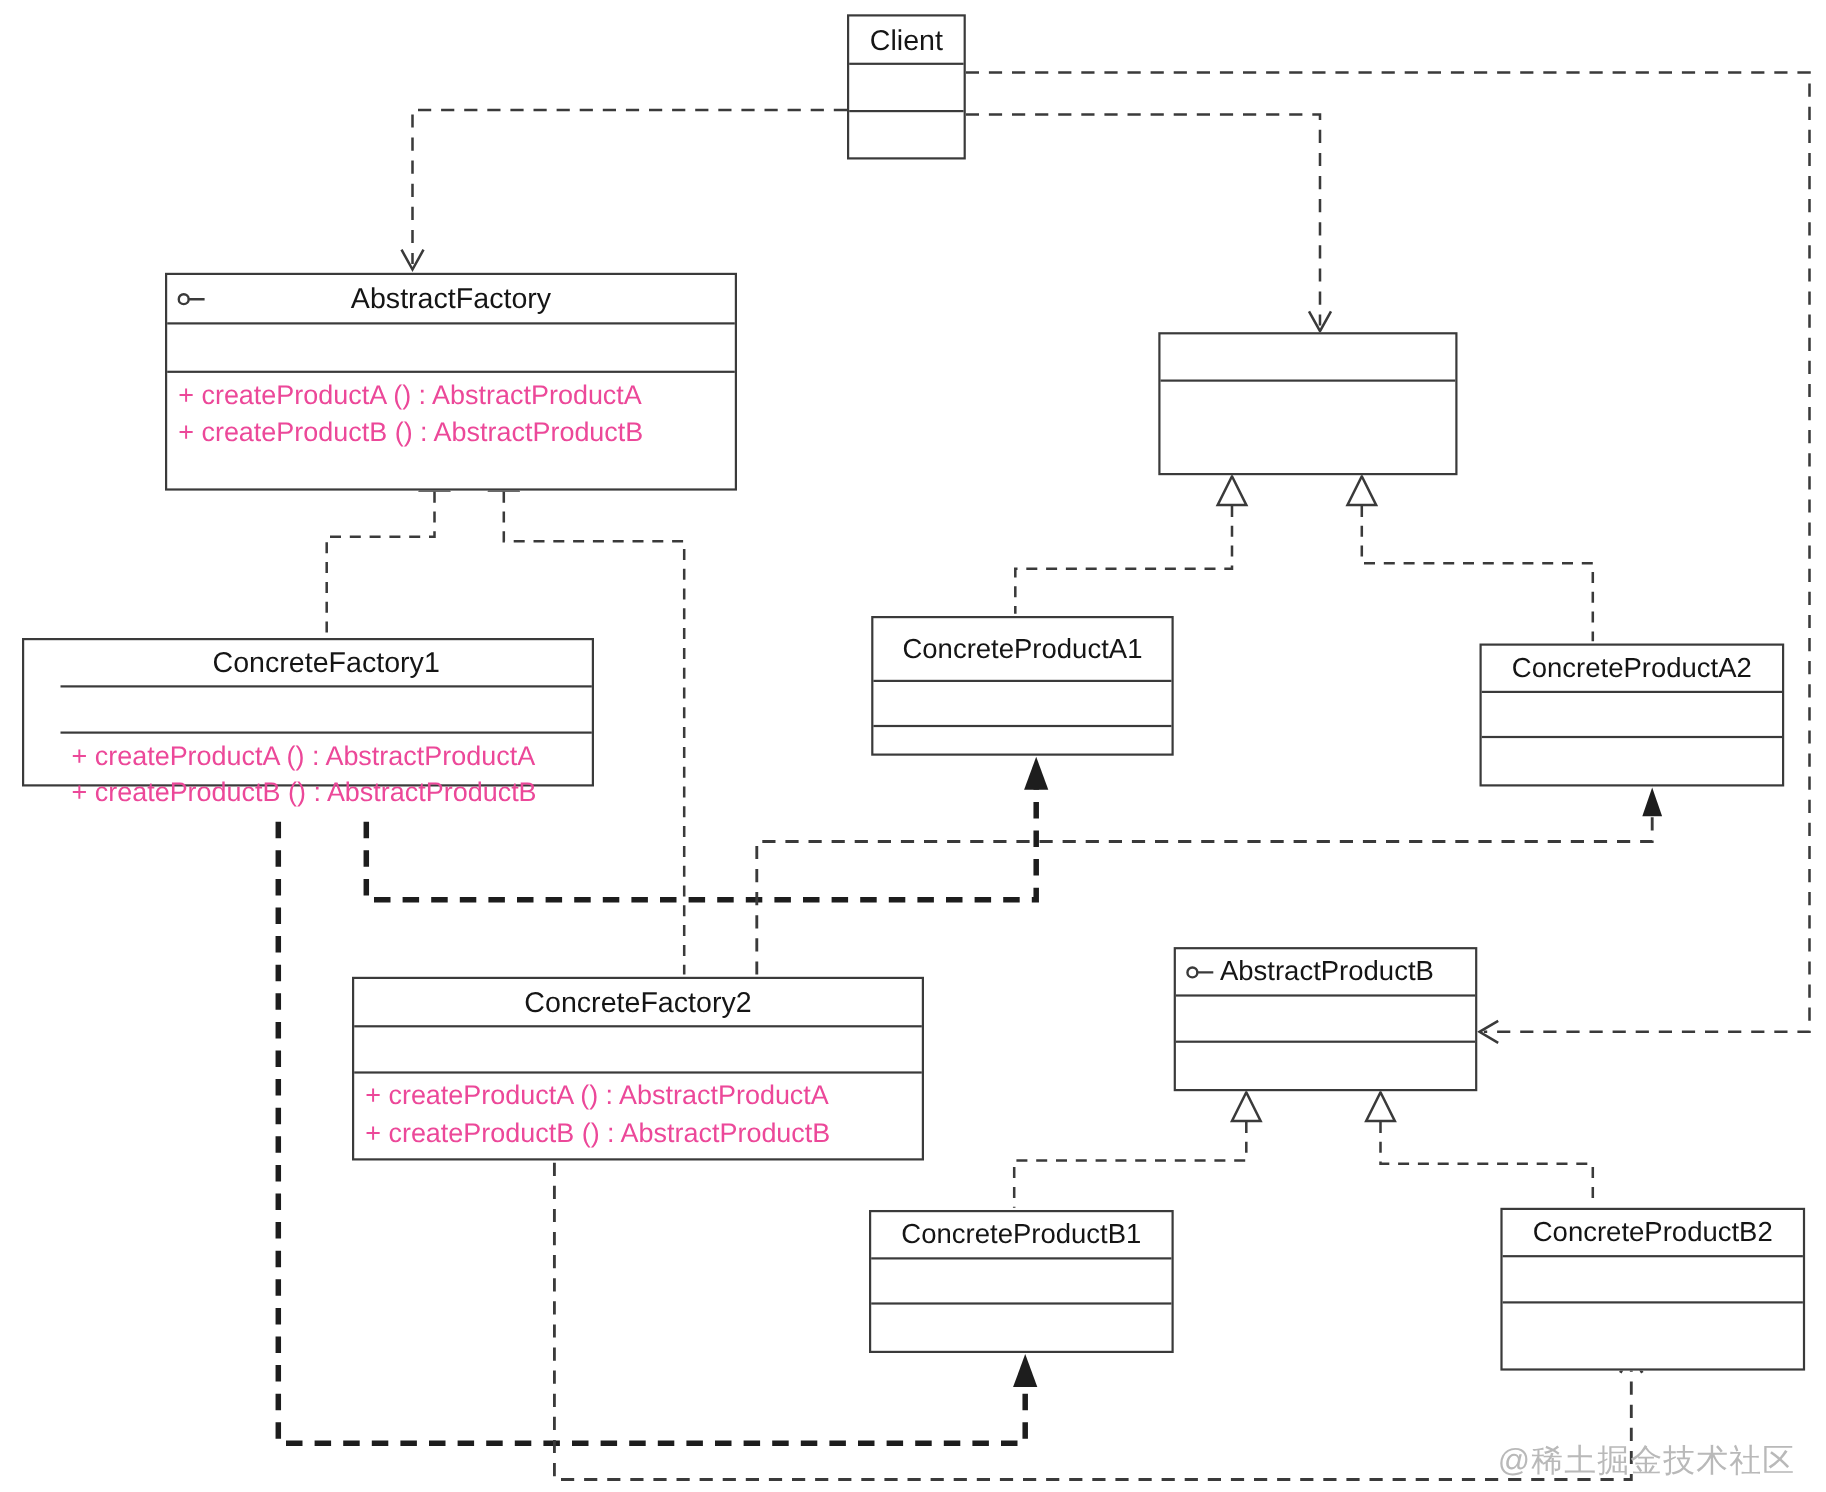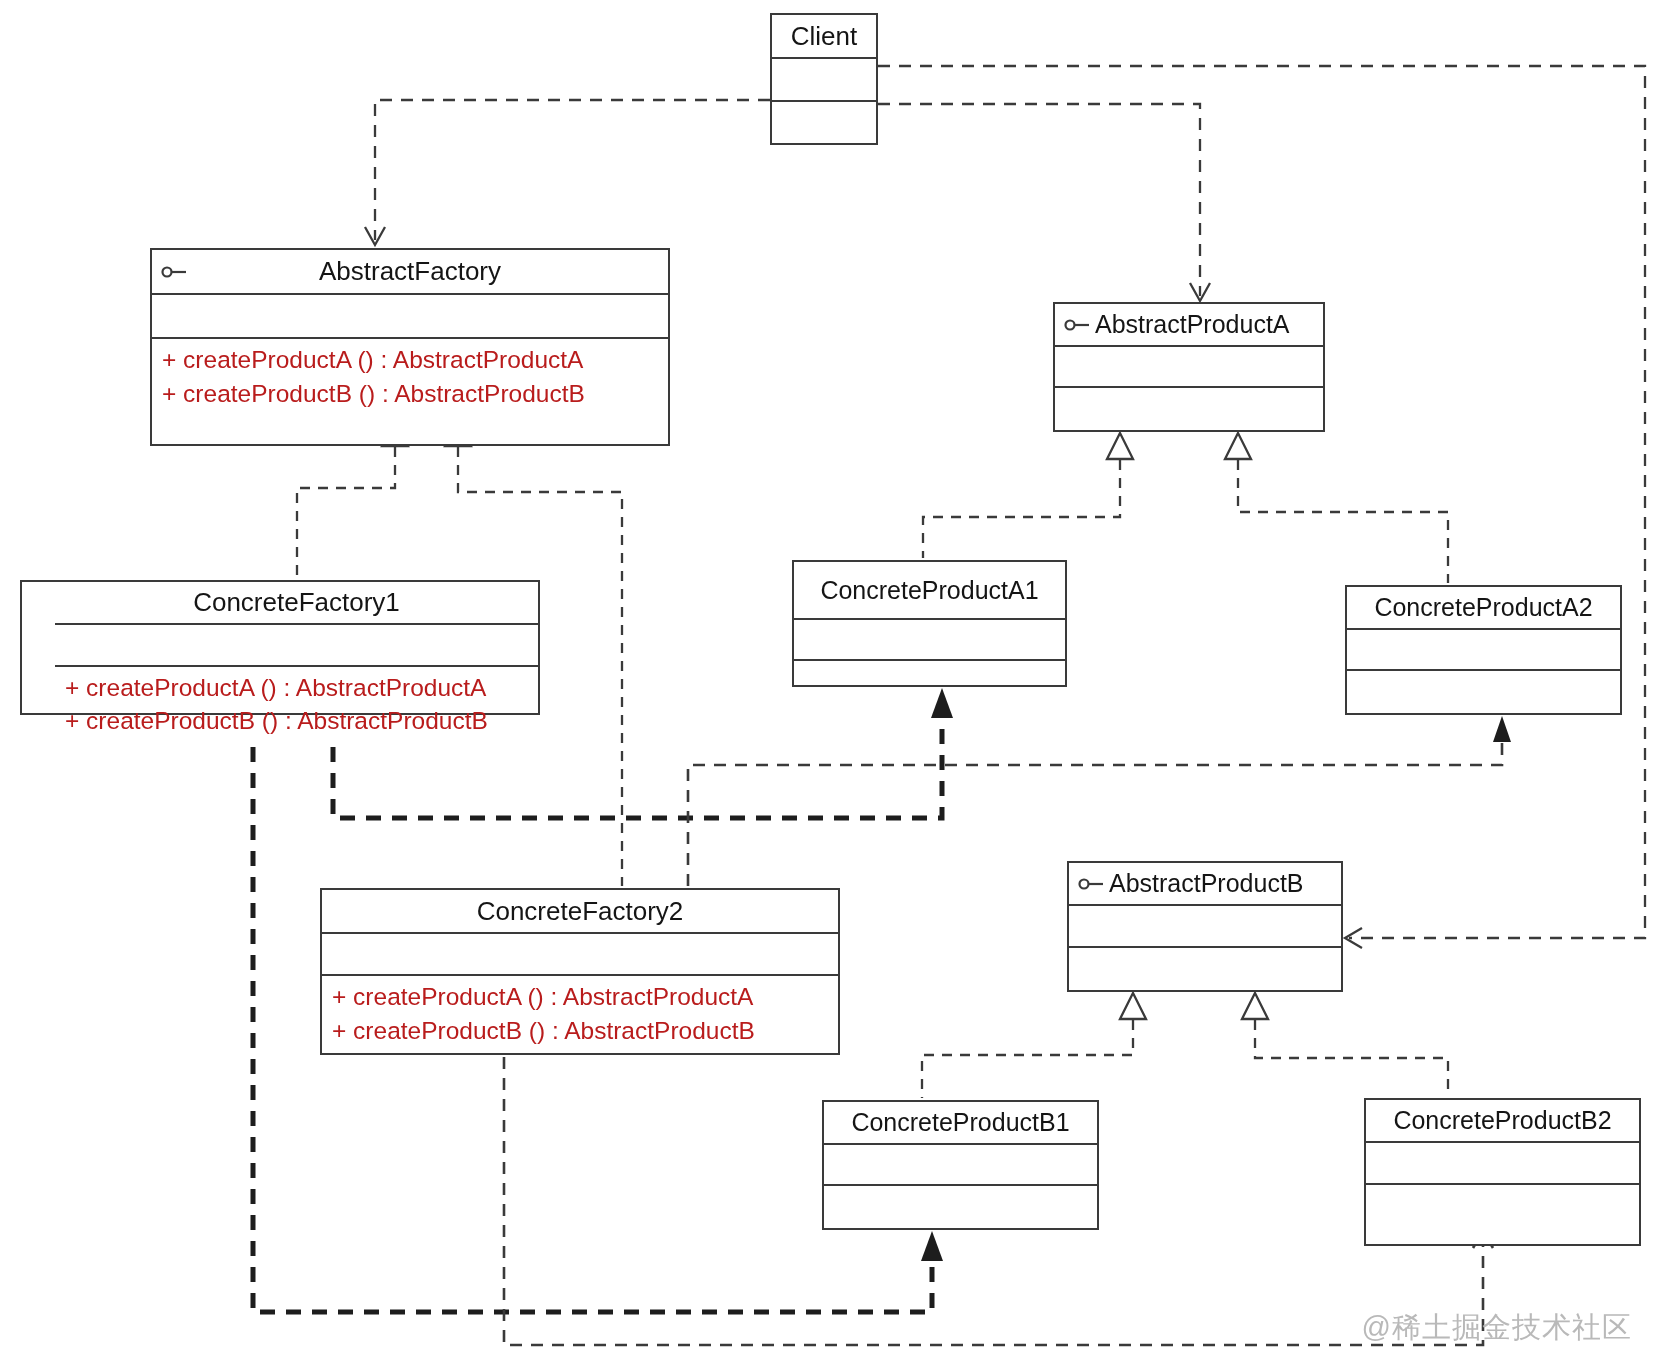--- a/index.html
+++ b/index.html
@@ -3,21 +3,21 @@
 <meta charset="utf-8">
 <style>
   html,body{margin:0;padding:0;background:#ffffff;}
   body{width:1660px;height:1356px;position:relative;font-family:"Liberation Sans",sans-serif;overflow:hidden;}
   .stage{position:absolute;left:0;top:0;width:1660px;height:1356px;}
   svg.wires{position:absolute;left:0;top:0;z-index:1;}
   .uml-box{position:absolute;z-index:2;background:#fff;border:2.5px solid #3a3a3a;box-sizing:border-box;}
   .comp{box-sizing:border-box;position:relative;}
   .comp + .comp{border-top:2px solid #3a3a3a;}
   .title-comp{display:flex;align-items:center;justify-content:center;font-size:26px;color:#151515;}
-  .methods-comp{display:flex;flex-direction:column;justify-content:space-evenly;padding:2px 10px;font-size:24.5px;color:#b91c1c;}
+  .methods-comp{display:flex;flex-direction:column;justify-content:space-evenly;padding:2px 10px;font-size:24.5px;color:#ec4899;}
   .method-line{white-space:pre;line-height:1.15;}
   .key-icon{position:absolute;left:9px;top:50%;transform:translateY(-50%);}
   .watermark{position:absolute;z-index:3;right:28px;bottom:8px;font-size:29px;color:#b9b9b9;letter-spacing:1px;}
 </style>
 </head>
 <body>
 
 <div class="stage">
 
   <svg class="wires" width="1660" height="1356" viewBox="0 0 1660 1356">
@@ -127,27 +127,20 @@
       <span>ConcreteFactory2</span>
     </div>
     <div class="comp" style="height:42px;"></div>
     <div class="comp methods-comp" style="height:78px;">
       <div class="method-line">+ createProductA () : AbstractProductA</div>
       <div class="method-line">+ createProductB () : AbstractProductB</div>
     </div>
   </div>
 
   <div class="uml-box" style="left:1053px;top:302px;width:272px;height:130px;">
-    <div class="comp title-comp" style="height:41px;font-size:25px;justify-content:flex-start;padding-left:40px;">
-      <svg class="key-icon" width="28" height="14">
-        <circle cx="6" cy="7" r="4.5" fill="none" stroke="#3a3a3a" stroke-width="2.2"></circle>
-        <line x1="10.5" y1="7" x2="25" y2="7" stroke="#3a3a3a" stroke-width="2.2"></line>
-      </svg>
-      <span>AbstractProductA</span>
-    </div>
     <div class="comp" style="height:41px;"></div>
     <div class="comp" style="height:41px;"></div>
   </div>
 
   <div class="uml-box" style="left:792px;top:560px;width:275px;height:127px;">
     <div class="comp title-comp" style="height:56px;font-size:25px;">
       <span>ConcreteProductA1</span>
     </div>
     <div class="comp" style="height:41px;"></div>
     <div class="comp" style="height:40px;"></div>
@@ -166,21 +159,21 @@
       <svg class="key-icon" width="28" height="14">
         <circle cx="6" cy="7" r="4.5" fill="none" stroke="#3a3a3a" stroke-width="2.2"></circle>
         <line x1="10.5" y1="7" x2="25" y2="7" stroke="#3a3a3a" stroke-width="2.2"></line>
       </svg>
       <span>AbstractProductB</span>
     </div>
     <div class="comp" style="height:42px;"></div>
     <div class="comp" style="height:41px;"></div>
   </div>
 
-  <div class="uml-box" style="left:790px;top:1100px;width:277px;height:130px;margin-left:32px;">
+  <div class="uml-box" style="left:790px;top:1100px;width:277px;height:130px;">
     <div class="comp title-comp" style="height:41px;font-size:25px;">
       <span>ConcreteProductB1</span>
     </div>
     <div class="comp" style="height:41px;"></div>
     <div class="comp" style="height:42px;"></div>
   </div>
 
   <div class="uml-box" style="left:1364px;top:1098px;width:277px;height:148px;">
     <div class="comp title-comp" style="height:41px;font-size:25px;">
       <span>ConcreteProductB2</span>

